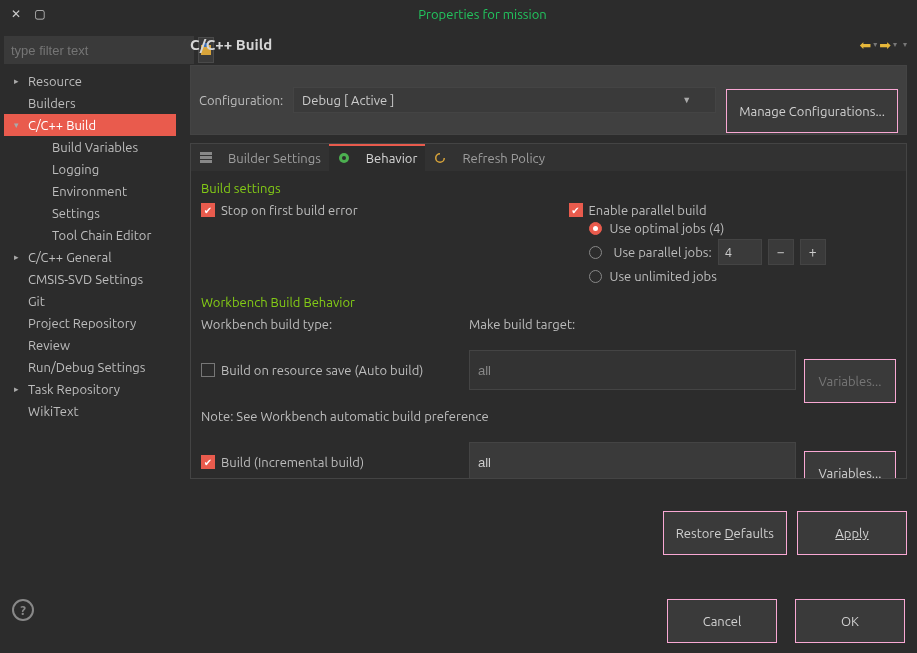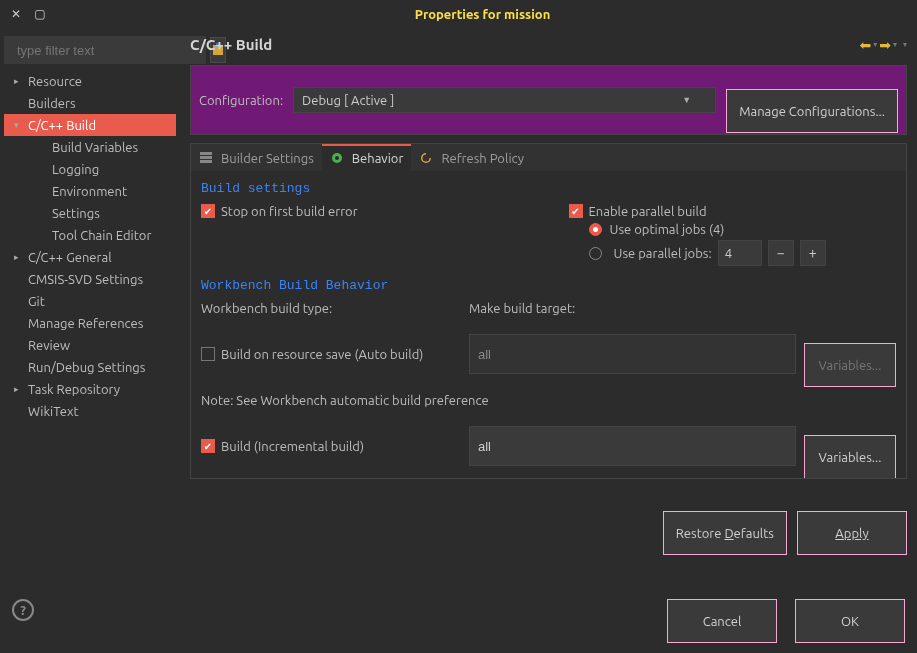--- a/index.html
+++ b/index.html
@@ -27,22 +27,22 @@
     width: 16px; height: 16px;
     margin-right: 8px;
     display: inline-flex; align-items: center; justify-content: center;
     color: #ccc;
     cursor: pointer;
     font-size: 12px;
   }
   .titlebar .title {
     flex: 1;
     text-align: center;
-    font-weight: bold;
-    color: #fde047;
+    font-weight: normal;
+    color: #22c55e;
   }
   
   .main {
     flex: 1;
     display: flex;
     min-height: 0;
     padding-bottom: 0;
   }
   
   .sidebar {
@@ -55,21 +55,21 @@
     display: flex;
     align-items: center;
     gap: 4px;
     margin-bottom: 6px;
   }
   .filter-input {
     flex: 1;
     background: #3a3a3a;
     border: 1px solid #3a3a3a;
     color: #9e9e9e;
-    padding: 5px 12px;
+    padding: 5px 6px;
     font-size: 13px;
     height: 28px;
   }
   .filter-btn {
     width: 26px; height: 26px;
     background: #3a3a3a;
     border: 1px solid #4a4a4a;
     display:flex; align-items:center; justify-content:center;
     cursor: pointer;
   }
@@ -121,21 +121,21 @@
     gap: 2px;
   }
   .nav-arrows span { font-size: 14px; }
   .config-bar {
     display: flex;
     align-items: center;
     gap: 10px;
     border: 1px solid #444;
     padding: 8px;
     margin-bottom: 8px;
-    background: #701a75;
+    background: #404040;
     height: 70px;
     justify-content: flex-end;
   }
   .config-label { }
   .config-select {
     flex: 1;
     background: #3a3a3a;
     border: 1px solid #444;
     color: #ccc;
     padding: 4px 24px 4px 8px;
@@ -164,21 +164,21 @@
     border-top: 1px solid #444;
     border-left: 1px solid #444;
     border-right: 1px solid #444;
     background: #323232;
     align-items: center;
     height: 28px;
   }
   .tab {
     display: flex;
     align-items: center;
-    gap: 8px;
+    gap: 15px;
     padding: 4px 8px;
     color: #9e9e9e;
     cursor: pointer;
     font-size: 13px;
     height: 100%;
   }
   .tab .ticon { width:14px; height:14px; display:inline-flex; align-items:center; justify-content:center; }
   .tab.active {
     color: #d6d6d6;
     border-bottom: none;
@@ -194,21 +194,21 @@
   .tabcontent {
     flex:1;
     border: 1px solid #444;
     border-top: none;
     padding: 8px 10px;
     display:flex;
     flex-direction: column;
     gap: 8px;
     overflow: hidden;
   }
-  .section-title { color:#3b82f6; margin-top:2px;font-family:Liberation Mono, monospace; }
+  .section-title { color:#84cc16; margin-top:2px; }
   .settings-row {
     display:flex;
     align-items: flex-start;
     gap: 40px;
   }
   .col-left { flex:1; }
   .col-right { flex:1; display:flex; flex-direction:column; gap:4px; }
   .chk {
     display:flex; align-items:center; gap:6px; cursor:pointer;
   }
@@ -337,21 +337,21 @@
         <div class="row indent1">
           <span class="twisty"></span>
           <span>CMSIS-SVD Settings</span>
         </div>
         <div class="row indent1">
           <span class="twisty"></span>
           <span>Git</span>
         </div>
         <div class="row indent1">
           <span class="twisty"></span>
-          <span>Manage References</span>
+          <span>Project Repository</span>
         </div>
         <div class="row indent1">
           <span class="twisty"></span>
           <span>Review</span>
         </div>
         <div class="row indent1">
           <span class="twisty"></span>
           <span>Run/Debug Settings</span>
         </div>
         <div class="row indent1">
@@ -434,20 +434,24 @@
             <span class="radio checked"></span>
             <span>Use optimal jobs (4)</span>
           </div>
           <div class="radio-row" style="gap:6px">
             <span class="radio"></span>
             <span>Use parallel jobs:</span>
             <span class="numbox">4</span>
             <span class="step-btn">−</span>
             <span class="step-btn">+</span>
           </div>
+          <div class="radio-row">
+            <span class="radio"></span>
+            <span>Use unlimited jobs</span>
+          </div>
         </div>
       </div>
 
       <div class="section-title" style="margin-top:4px">Workbench Build Behavior</div>
 
       <div class="grid3">
         <div class="label-col">Workbench build type:</div>
         <div class="label-col">Make build target:</div>
         <div></div>
 

